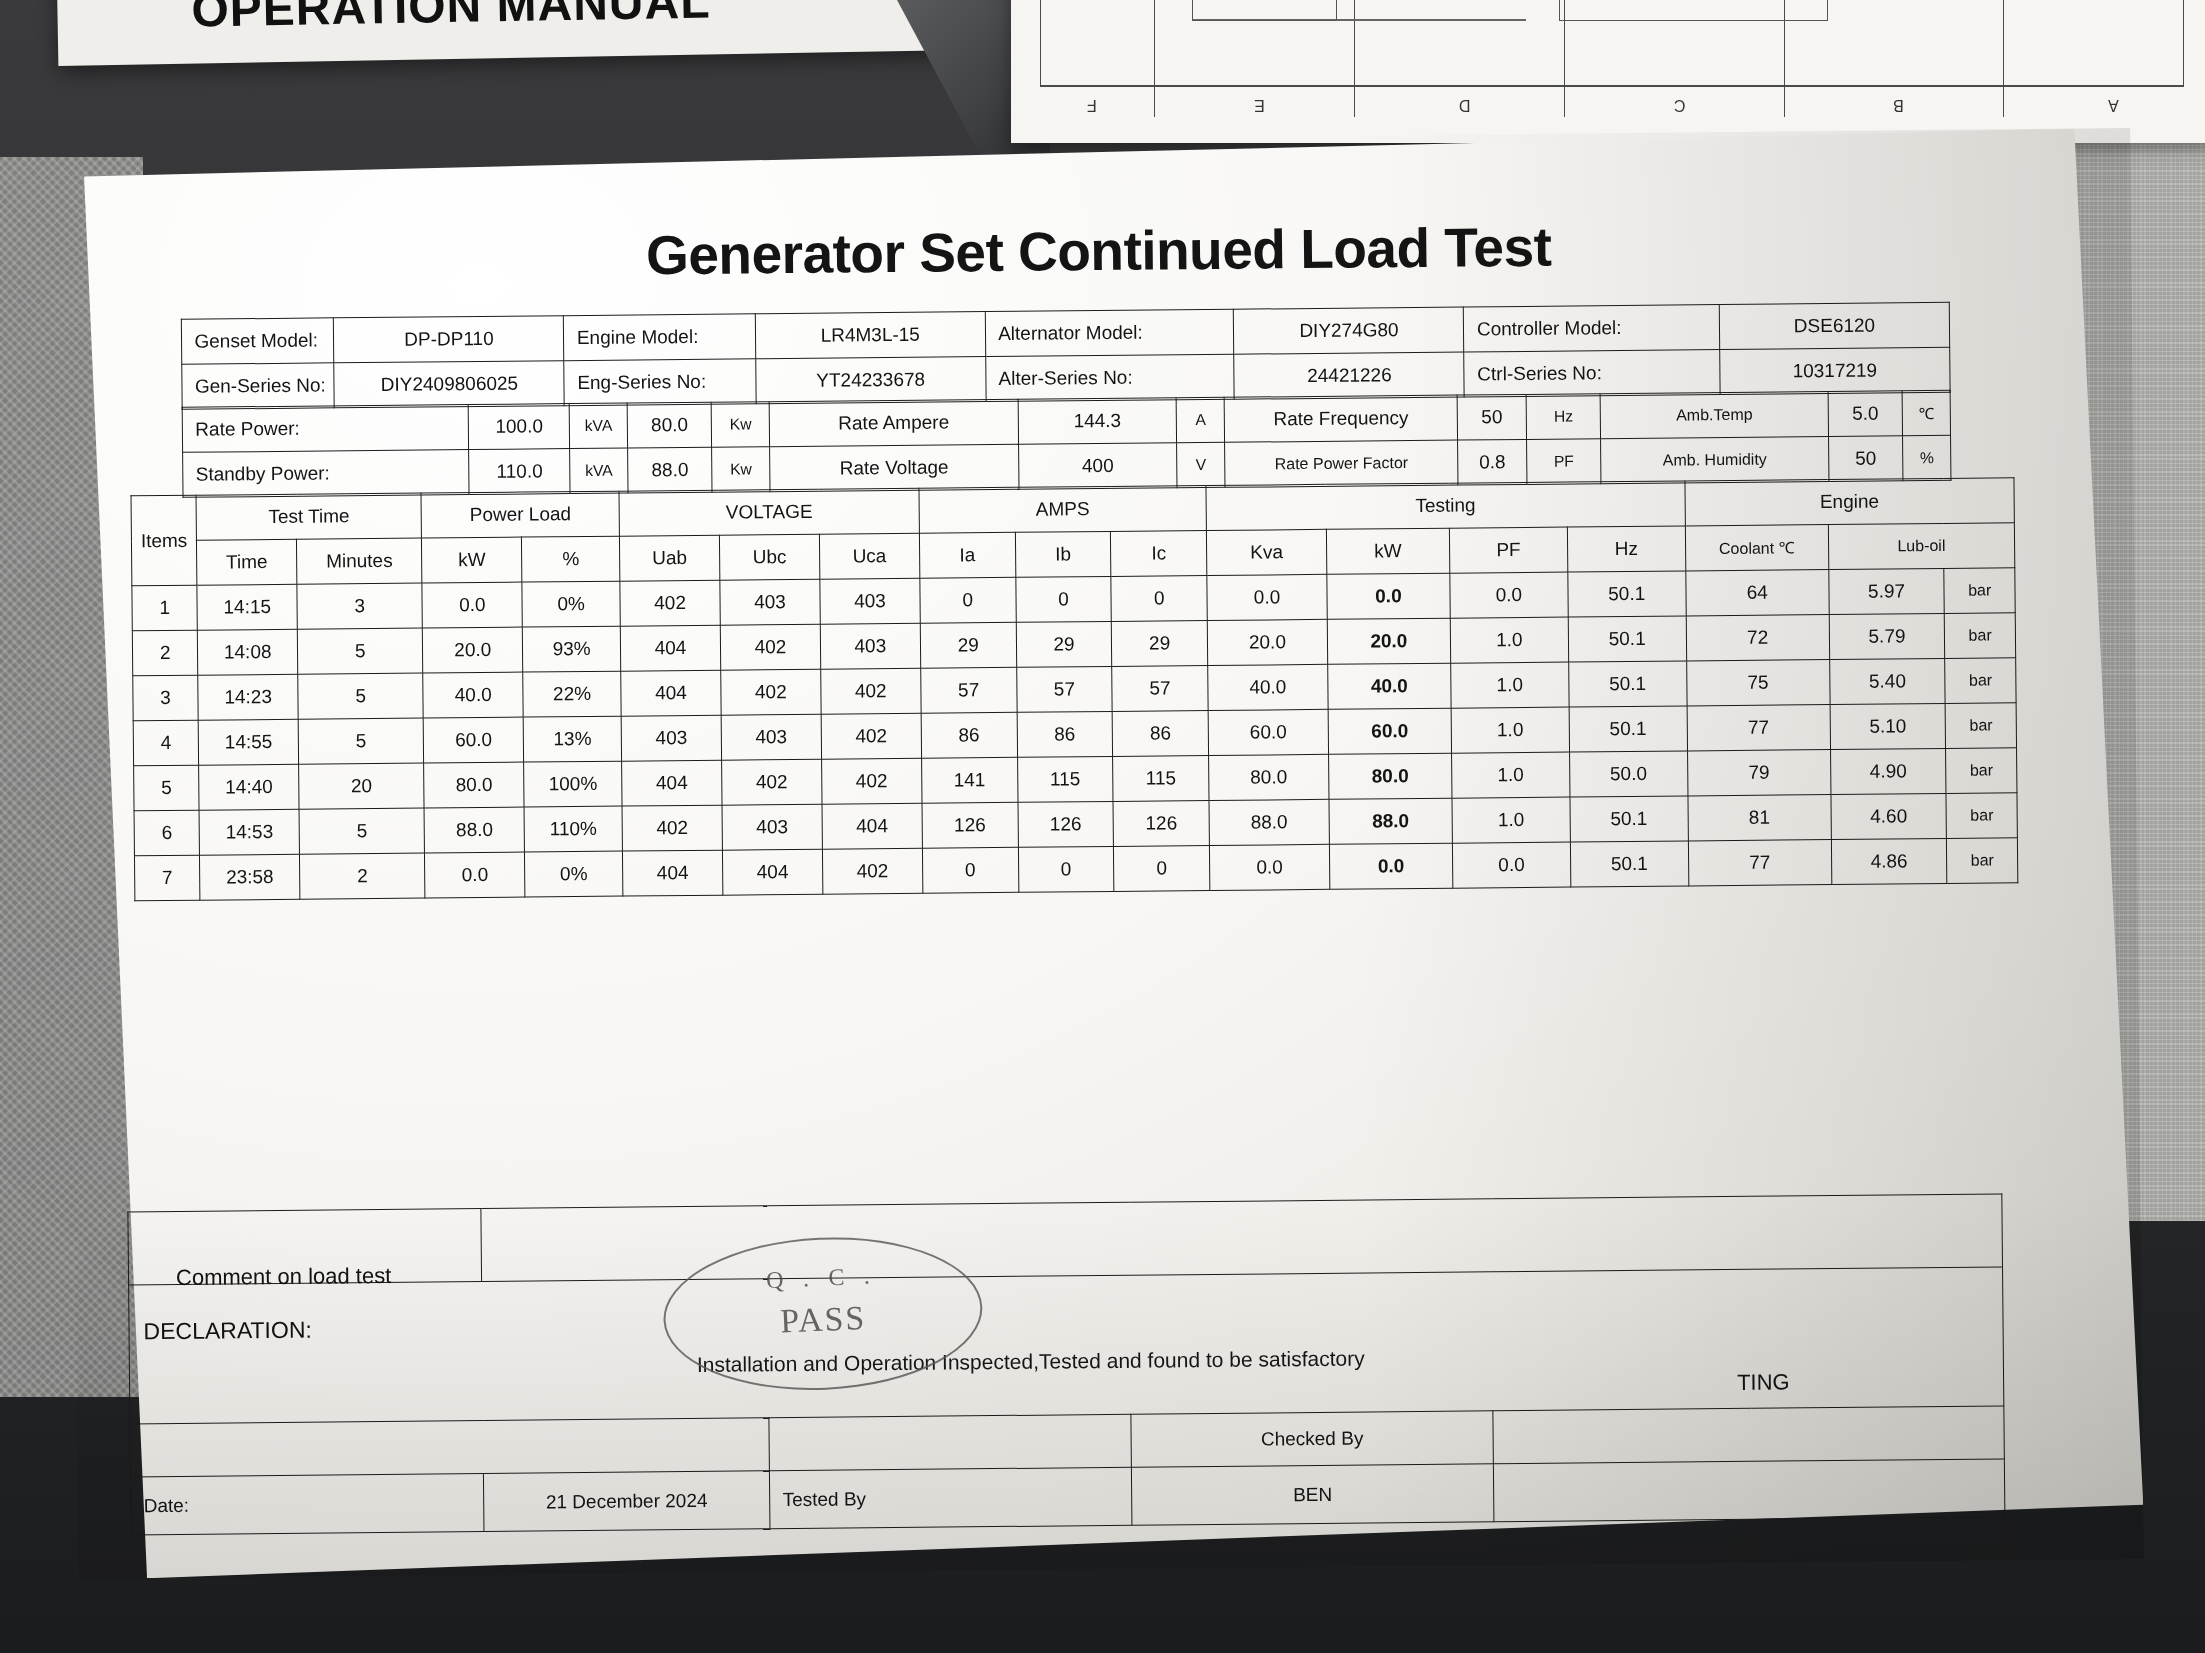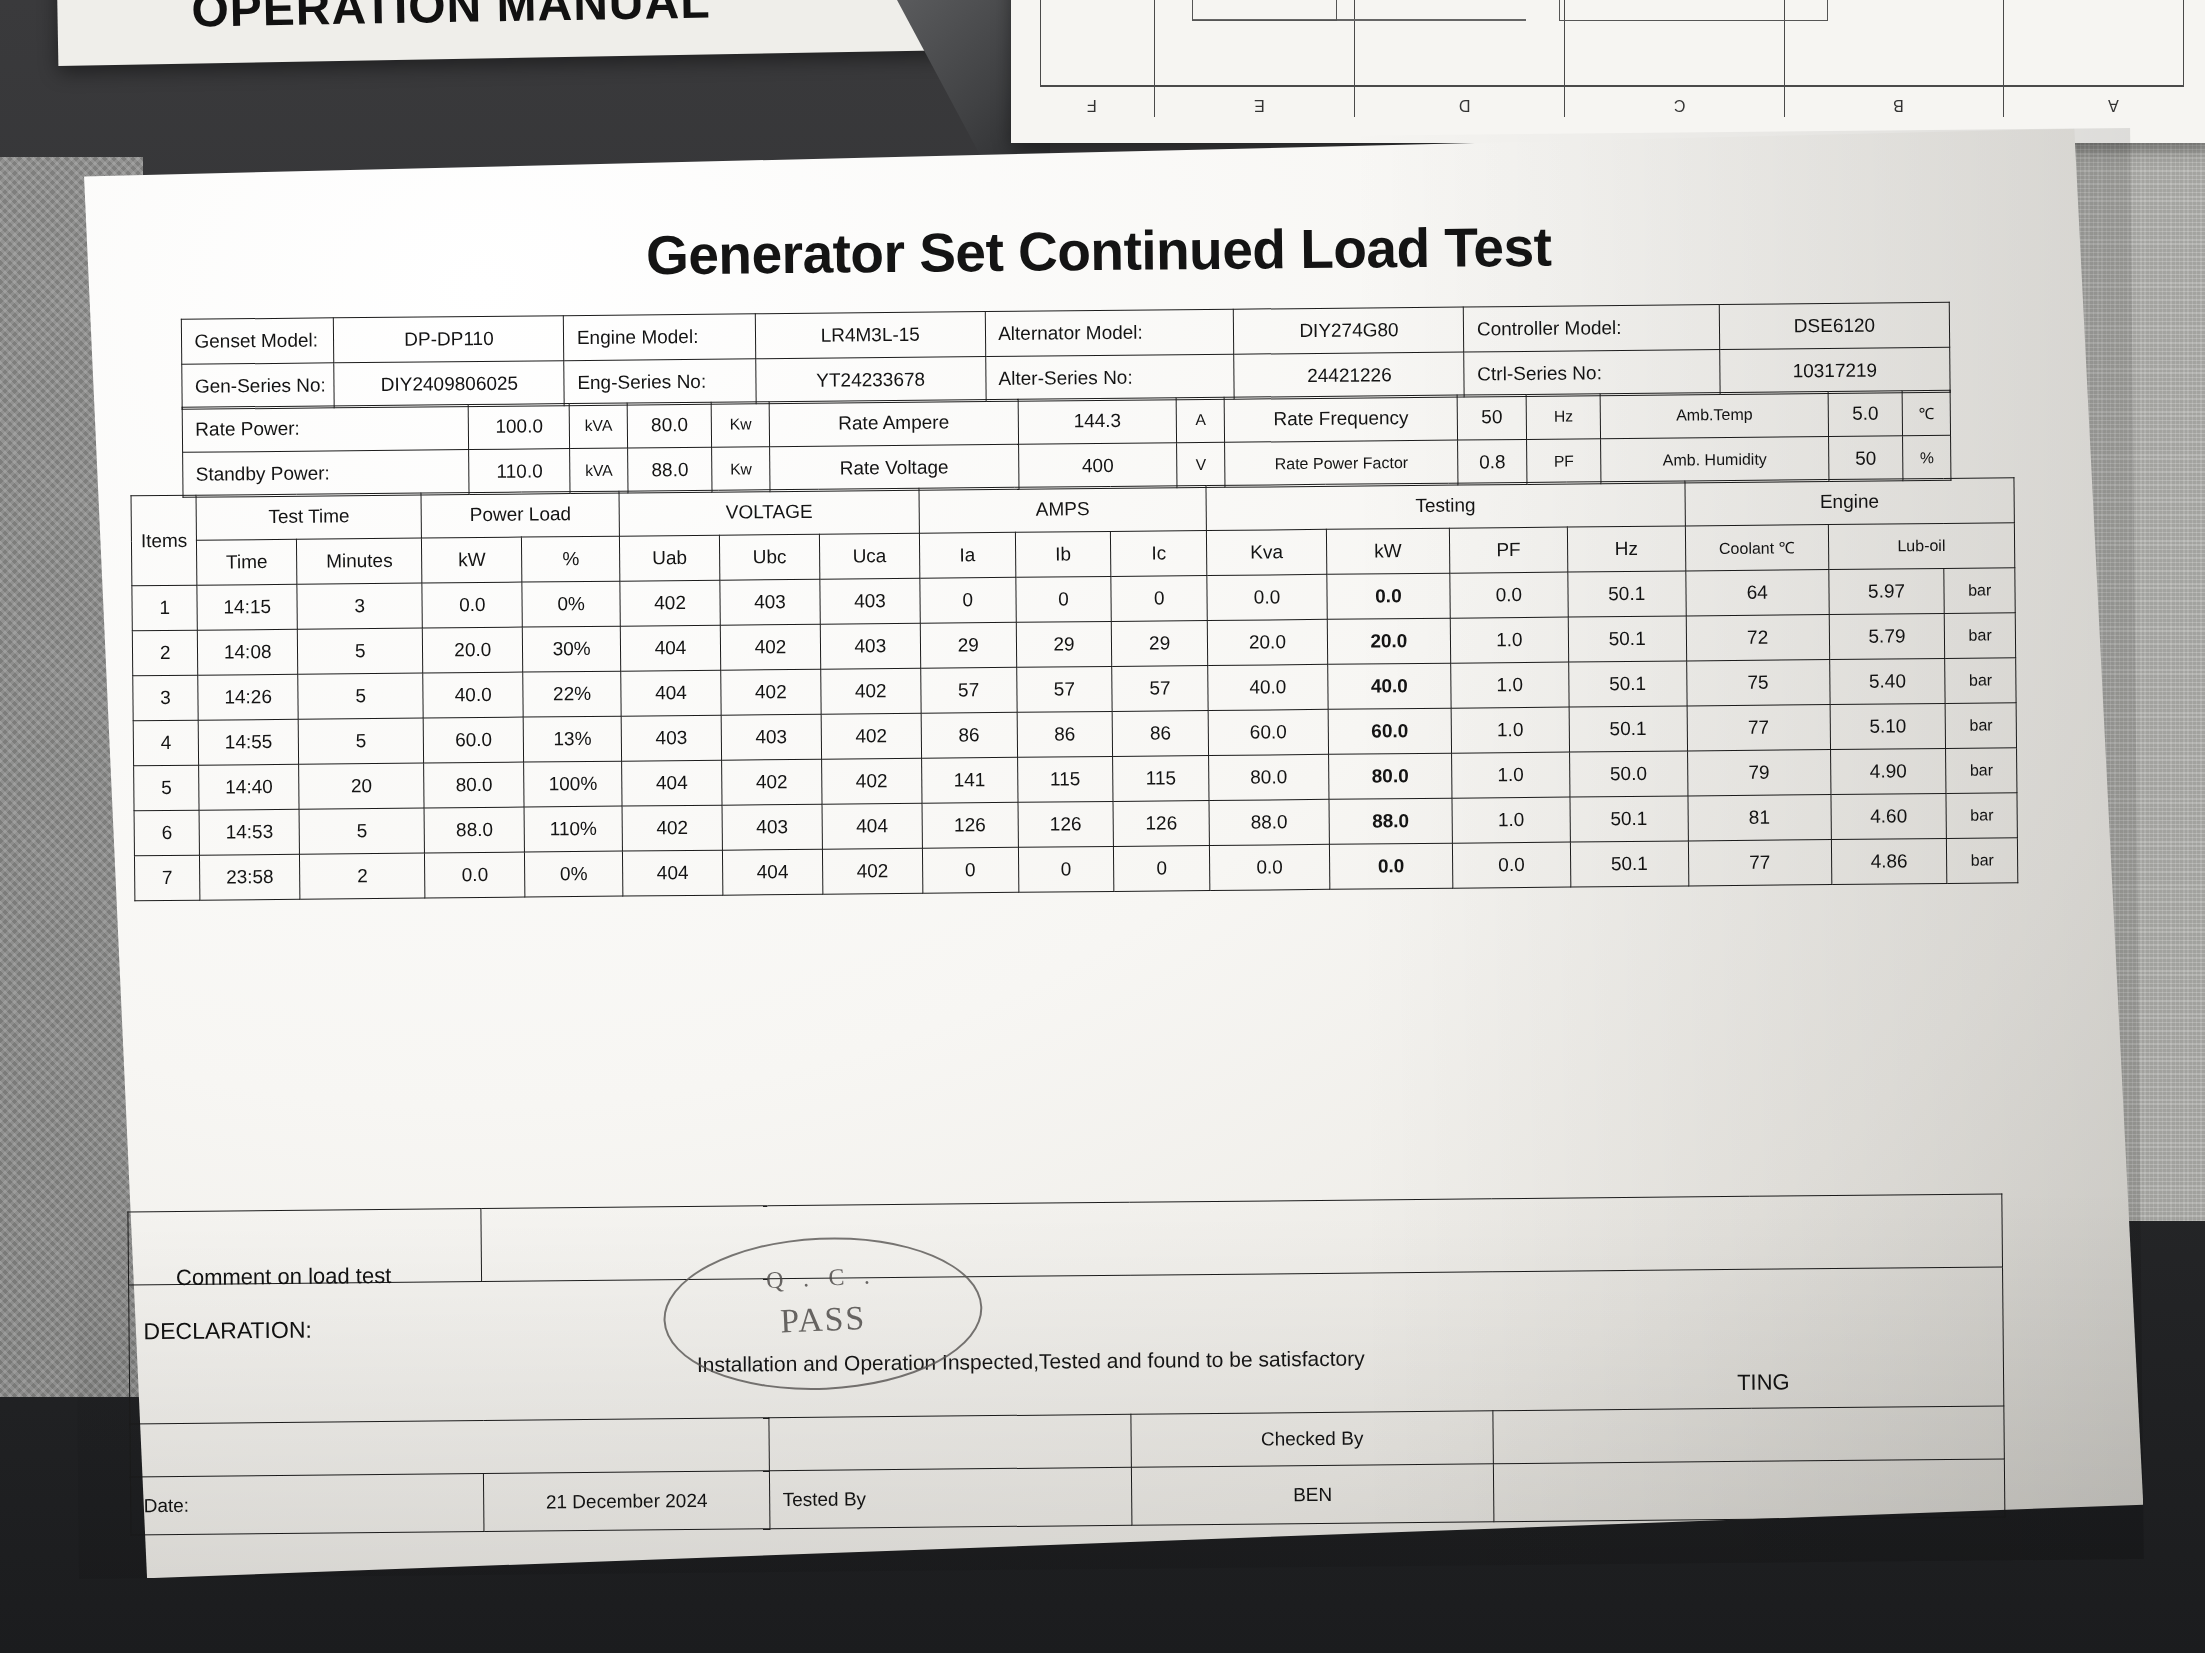--- a/index.html
+++ b/index.html
@@ -426,38 +426,38 @@
         <td>50.1</td>
         <td>64</td>
         <td>5.97</td>
         <td class="sm">bar</td>
       </tr>
       <tr>
         <td>2</td>
         <td>14:08</td>
         <td>5</td>
         <td>20.0</td>
-        <td>30%</td>
+        <td>93%</td>
         <td>404</td>
         <td>402</td>
         <td>403</td>
         <td>29</td>
         <td>29</td>
         <td>29</td>
         <td>20.0</td>
         <td class="bold">20.0</td>
         <td>1.0</td>
         <td>50.1</td>
         <td>72</td>
         <td>5.79</td>
         <td class="sm">bar</td>
       </tr>
       <tr>
         <td>3</td>
-        <td>14:26</td>
+        <td>14:23</td>
         <td>5</td>
         <td>40.0</td>
         <td>22%</td>
         <td>404</td>
         <td>402</td>
         <td>402</td>
         <td>57</td>
         <td>57</td>
         <td>57</td>
         <td>40.0</td>

